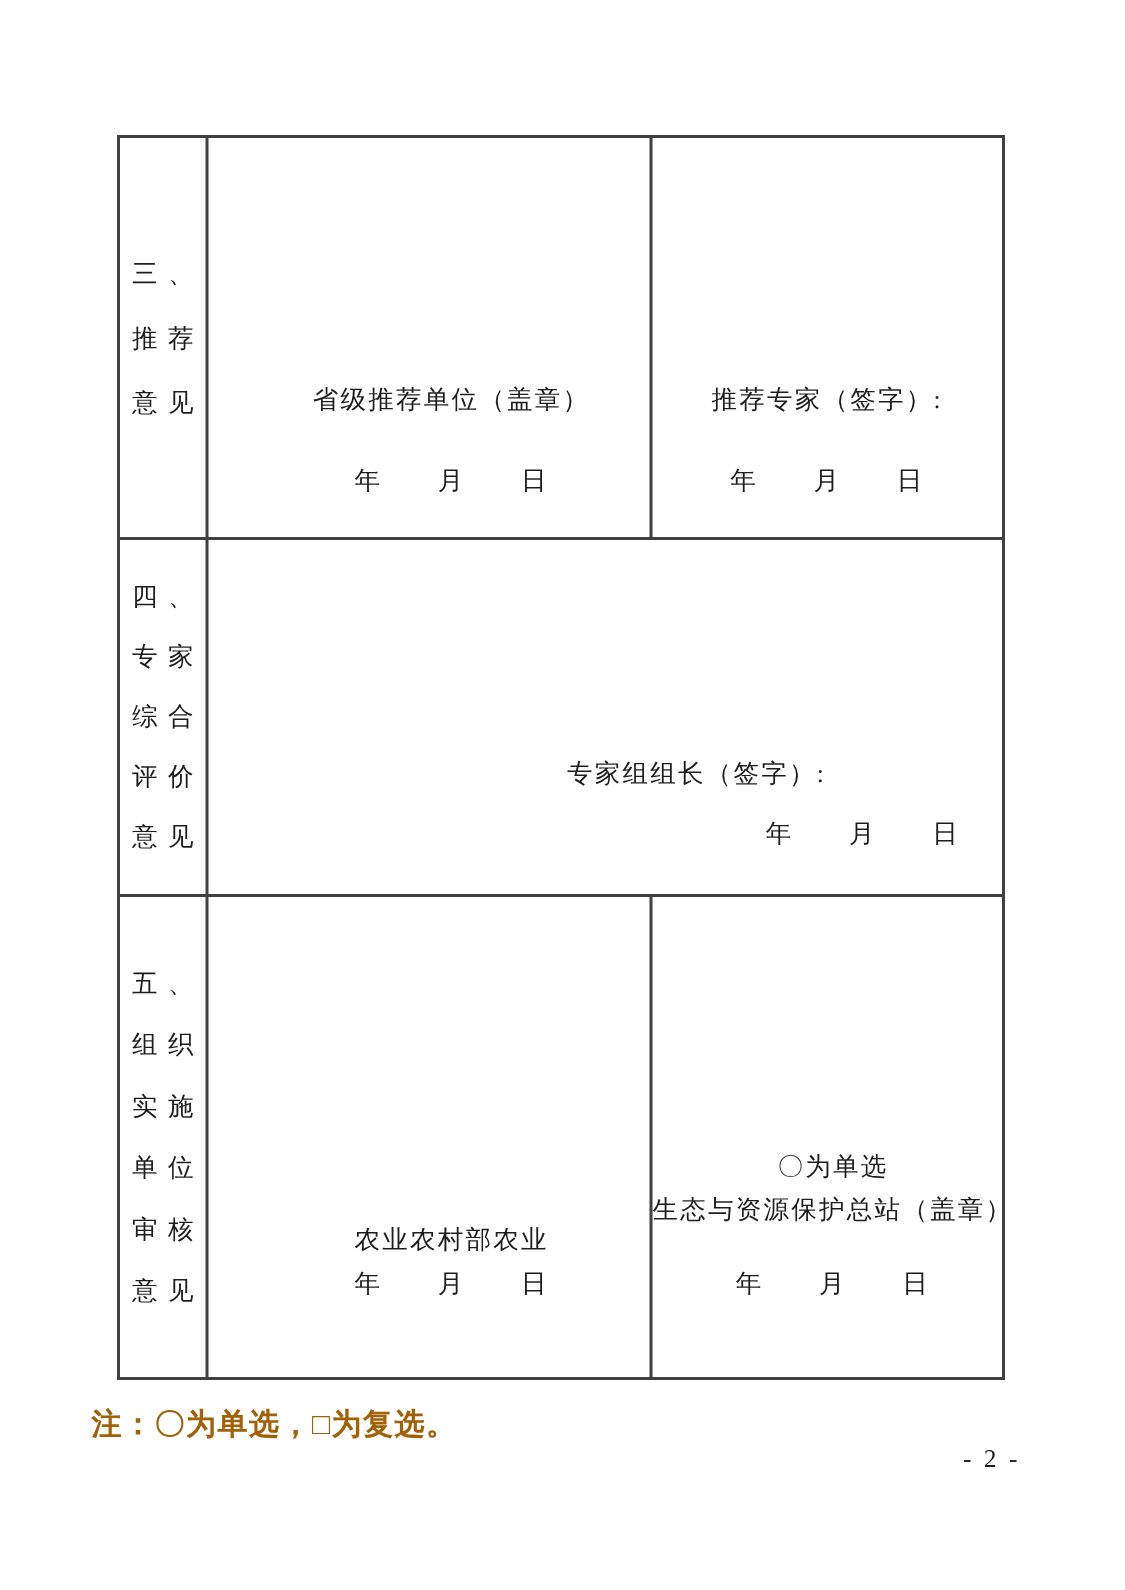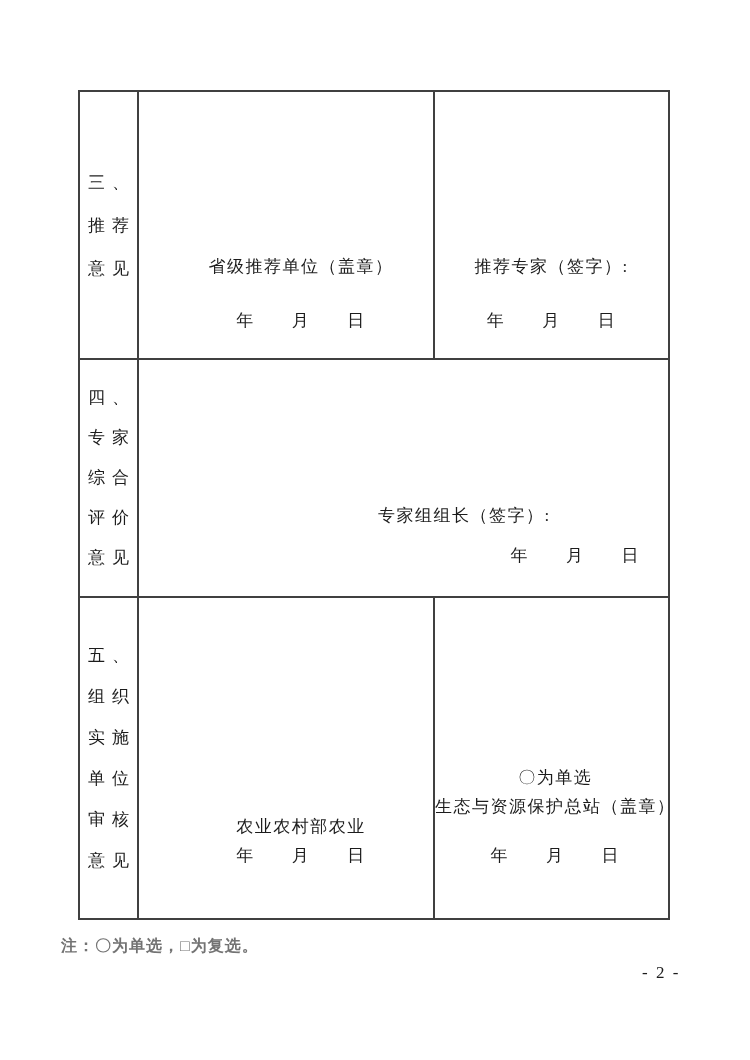--- a/index.html
+++ b/index.html
@@ -102,25 +102,25 @@
     line-height: 20px;
     letter-spacing: 1.5px;
     white-space: nowrap;
   }
 
   
   .note {
     position: absolute;
     left: 61px;
     top: 936px;
-    font-family: Liberation Sans, sans-serif;
+    font-family: Liberation Mono, monospace;
     font-weight: bold;
-    font-size: 16px;
+    font-size: 20px;
     letter-spacing: 1px;
-    color: #737373;
+    color: #a16207;
   }
   .pagenum {
     position: absolute;
     left: 642px;
     top: 963px;
     font-size: 17px;
     letter-spacing: 2px;
     color: #1c1c1c;
   }
 </style>

